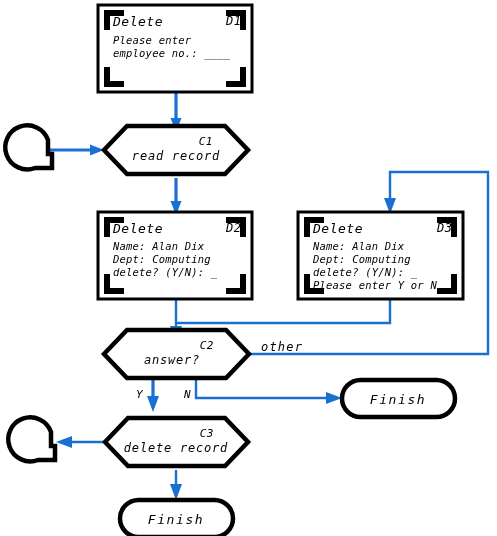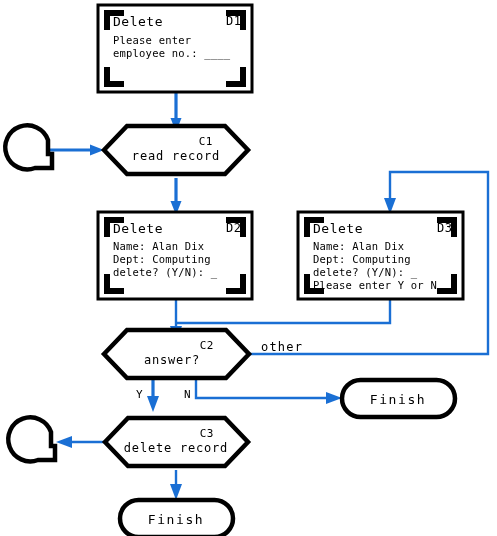--- a/index.html
+++ b/index.html
@@ -7,20 +7,21 @@
     padding: 0;
     background: #ffffff;
   }
   #diagram-root {
     position: relative;
     width: 497px;
     height: 536px;
     background: #ffffff;
     font-family: "DejaVu Sans Mono", "Liberation Mono", monospace;
     overflow: hidden;
+    font-style: italic;
   }
   svg#flow-svg {
     position: absolute;
     left: 0;
     top: 0;
     width: 497px;
     height: 536px;
     display: block;
   }
   .corner-bracket {

